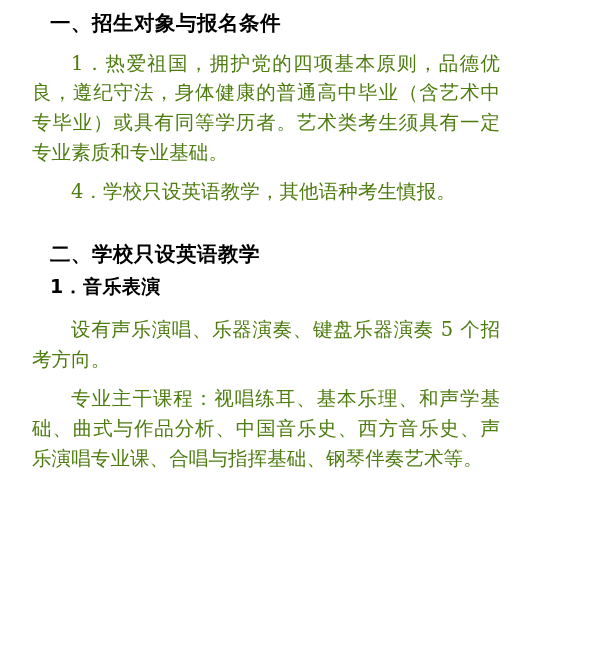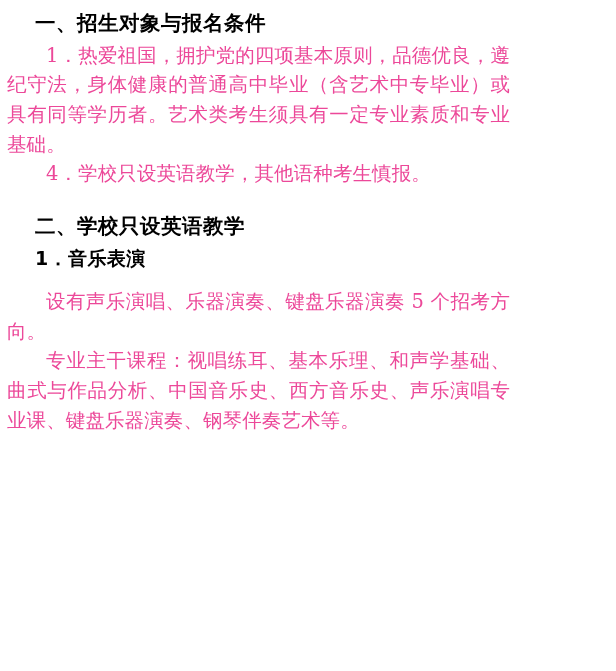--- a/index.html
+++ b/index.html
@@ -11,21 +11,21 @@
     width: 616px;
     height: 671px;
     font-family: "DejaVu Serif", "Liberation Serif", serif;
     color: #111111;
     overflow: hidden;
   }
   .page {
     width: 524px;
     height: 671px;
     box-sizing: border-box;
-    padding: 8px 14px 0 7px;
+    padding: 8px 14px 0 22px;
     position: relative;
   }
   .section-heading {
     font-family: "DejaVu Sans", "Liberation Sans", sans-serif;
     font-weight: bold;
     font-size: 20.5px;
     letter-spacing: 0.5px;
     line-height: 1.5;
     margin: 0 0 2px 0;
     padding-left: 28px;
@@ -37,25 +37,25 @@
     font-size: 19px;
     letter-spacing: 0.4px;
     line-height: 1.5;
     margin: 0 0 15px 0;
     padding-left: 28px;
     color: #000000;
   }
   p.body-text {
     font-size: 19.5px;
     line-height: 1.52;
-    margin: 0;
+    margin: 10px;
     text-align: justify;
     text-justify: inter-ideograph;
     text-indent: 2em;
-    color: #ec4899;
+    color: #4d7c0f;
     letter-spacing: 0.1px;
   }
   .gap-block { height: 22px; }
 </style>
 </head>
 <body>
 
 <div class="page">
 
   <h2 class="section-heading">一、招生对象与报名条件</h2>
@@ -63,15 +63,15 @@
   <p class="body-text">1．热爱祖国，拥护党的四项基本原则，品德优良，遵纪守法，身体健康的普通高中毕业（含艺术中专毕业）或具有同等学历者。艺术类考生须具有一定专业素质和专业基础。</p>
   <p class="body-text">4．学校只设英语教学，其他语种考生慎报。</p>
 
   <div class="gap-block"></div>
 
   <h2 class="section-heading">二、学校只设英语教学</h2>
 
   <h3 class="sub-heading">1．音乐表演</h3>
 
   <p class="body-text">设有声乐演唱、乐器演奏、键盘乐器演奏 5 个招考方向。</p>
-  <p class="body-text">专业主干课程：视唱练耳、基本乐理、和声学基础、曲式与作品分析、中国音乐史、西方音乐史、声乐演唱专业课、键盘乐器演奏、钢琴伴奏艺术等。</p>
+  <p class="body-text">专业主干课程：视唱练耳、基本乐理、和声学基础、曲式与作品分析、中国音乐史、西方音乐史、声乐演唱专业课、合唱与指挥基础、钢琴伴奏艺术等。</p>
 
 </div>
 
 </body></html>

